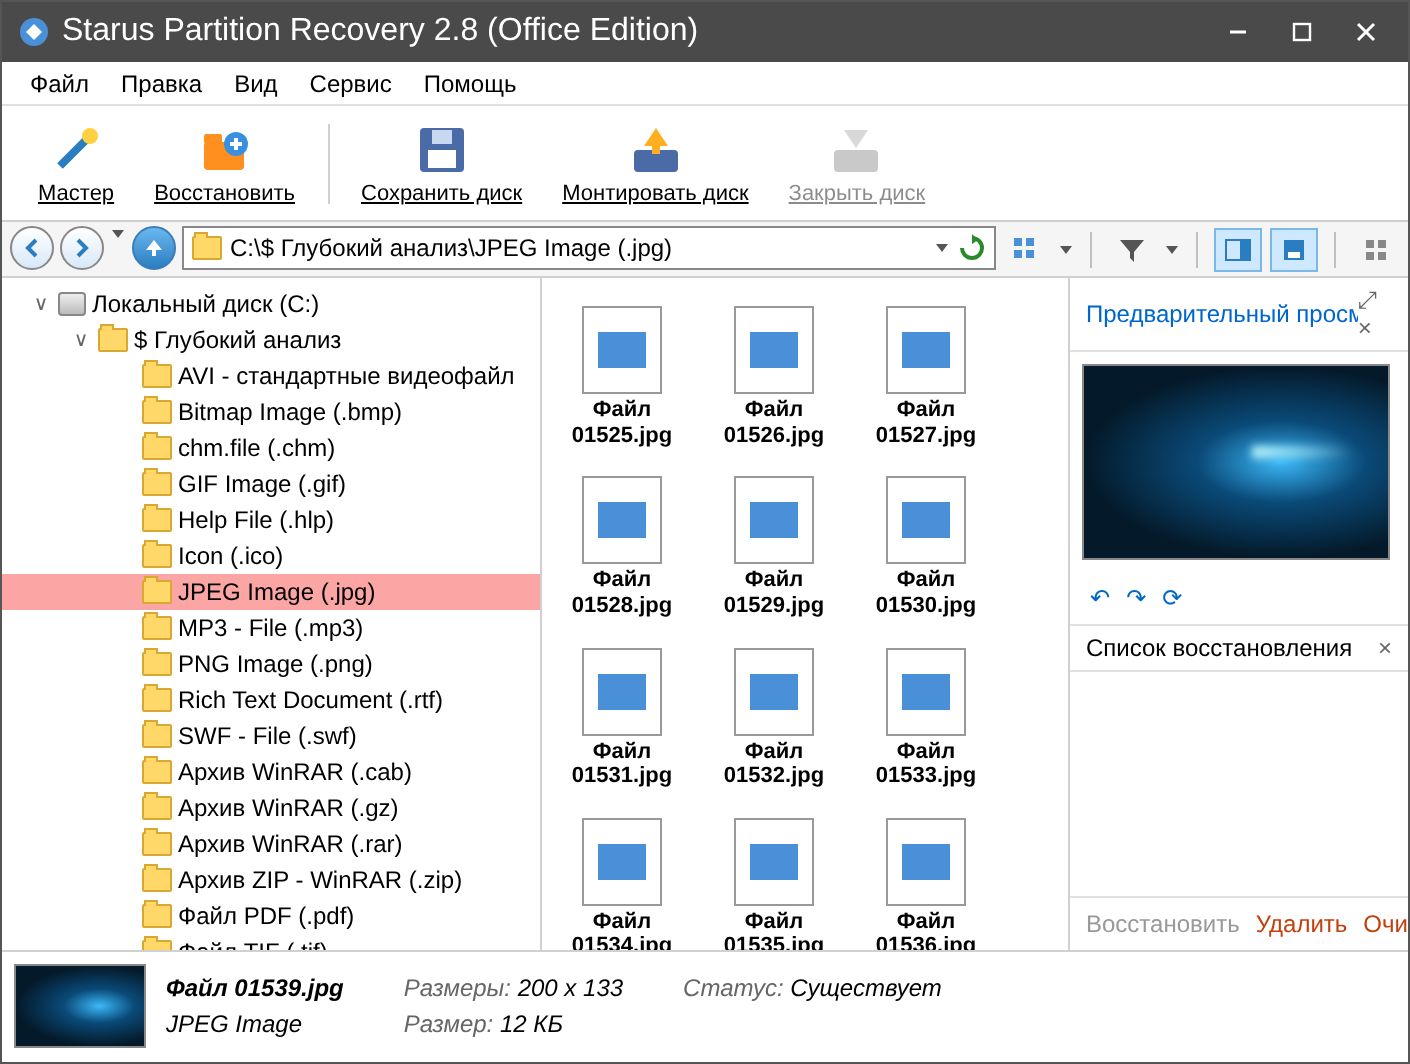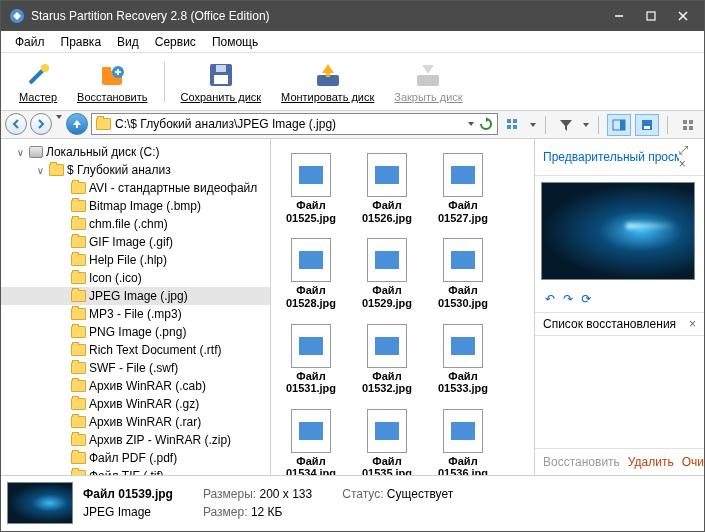--- a/index.html
+++ b/index.html
@@ -1,19 +1,19 @@
 <!DOCTYPE html>
 <html><head>
 <meta charset="utf-8">
 <style>
 * { margin: 0; padding: 0; box-sizing: border-box; font-family: 'Segoe UI', Tahoma, sans-serif; font-size: 12px; }
 body { background: #fff; width: 705px; height: 532px; overflow: hidden; border: 1px solid #555; }
 .titlebar { height: 30px; background: #4a4a4a; color: #fff; display: flex; align-items: center; padding: 0 8px; }
 .titlebar .icon { width: 16px; height: 16px; margin-right: 6px; }
-.titlebar-text { flex: 1; font-size: 12px; }
+.titlebar-text { flex: 1; font-size: 16px; }
 .win-controls { display: flex; gap: 18px; margin-right: 6px; }
 .win-btn { width: 14px; height: 14px; color: #fff; display: flex; align-items: center; justify-content: center; cursor: pointer; }
 
 .menubar { height: 22px; background: #fff; display: flex; align-items: center; padding: 0 6px; border-bottom: 1px solid #e0e0e0; }
 .menu-item { padding: 3px 8px; cursor: pointer; }
 
 .toolbar { height: 58px; background: #fff; display: flex; align-items: center; padding: 2px 10px; gap: 4px; border-bottom: 1px solid #d0d0d0; }
 .tb-btn { display: flex; flex-direction: column; align-items: center; gap: 2px; padding: 2px 8px; cursor: pointer; }
 .tb-btn.disabled { opacity: 0.45; cursor: default; }
 .tb-sep { width: 1px; height: 40px; background: #d0d0d0; margin: 0 4px; }
@@ -28,21 +28,21 @@
 .nav-right { display: flex; gap: 4px; align-items: center; }
 .nav-tool { width: 24px; height: 22px; border: 1px solid transparent; display: flex; align-items: center; justify-content: center; cursor: pointer; }
 .nav-tool.active { background: #cde8ff; border: 1px solid #7ab8e8; }
 .nav-sep { width: 1px; height: 18px; background: #c0c0c0; margin: 0 4px; }
 
 .main { display: flex; height: 336px; }
 .tree { width: 270px; border-right: 1px solid #d0d0d0; overflow-y: auto; padding: 4px 0; }
 .tree-row { display: flex; align-items: center; height: 18px; padding-left: 14px; gap: 3px; cursor: pointer; white-space: nowrap; }
 .tree-row.depth1 { padding-left: 34px; }
 .tree-row.depth2 { padding-left: 56px; }
-.tree-row.selected { background: #e5e5e5; }
+.tree-row.selected { background: #fca5a5; }
 .tree-toggle { width: 11px; text-align: center; color: #666; font-size: 10px; }
 .folder { width: 15px; height: 12px; background: #ffd869; border: 1px solid #d8a830; border-radius: 1px; position: relative; }
 .folder::before { content: ''; position: absolute; top: -3px; left: 0; width: 5px; height: 2px; background: #ffd869; border: 1px solid #d8a830; border-bottom: none; }
 .drive { width: 14px; height: 12px; background: linear-gradient(#eee,#bbb); border: 1px solid #888; border-radius: 2px; }
 
 .files { flex: 1; overflow-y: auto; padding: 10px 6px; display: flex; flex-wrap: wrap; align-content: flex-start; gap: 6px 8px; font-weight: bold; }
 .file-item { width: 68px; display: flex; flex-direction: column; align-items: center; text-align: center; padding: 3px; cursor: pointer; border: 1px solid transparent; }
 .file-icon { width: 40px; height: 44px; border: 1px solid #999; background: #fff; display: flex; align-items: center; justify-content: center; margin-bottom: 2px; position: relative; }
 .file-icon::after { content: ''; width: 24px; height: 18px; background: #4a90d9; position: relative; }
 .file-icon .sun { position: absolute; top: 14px; left: 10px; width: 6px; height: 6px; background: #fff; border-radius: 50%; }
@@ -57,21 +57,21 @@
 .rotate-bar { display: flex; gap: 8px; padding: 6px 10px; color: #0066cc; font-size: 16px; }
 .rotate-bar span { cursor: pointer; }
 .side-list-header { display: flex; justify-content: space-between; padding: 4px 8px; border-top: 1px solid #e0e0e0; border-bottom: 1px solid #e0e0e0; }
 .side-list { flex: 1; }
 .side-actions { display: flex; gap: 8px; padding: 6px 8px; border-top: 1px solid #e0e0e0; font-size: 11px; }
 .side-actions span:first-child { color: #999; }
 .side-actions span:not(:first-child) { color: #c2410c; cursor: pointer; }
 
 .status { height: 54px; border-top: 1px solid #d0d0d0; display: flex; padding: 6px; gap: 10px; align-items: center; }
 .status-thumb { width: 66px; height: 42px; background: radial-gradient(ellipse at 65% 50%, #3bb8f8 0%, #0a4a78 30%, #041a2a 70%); border: 1px solid #888; }
-.status-info { display: grid; grid-template-columns: auto auto auto; gap: 4px 30px; font-size: 12px; }
+.status-info { display: grid; grid-template-columns: auto auto auto; gap: 4px 30px; font-size: 12px; font-style: italic; }
 .status-label { color: #666; margin-top: 40px; }
 
 svg { display: block; }
 </style>
 </head>
 <body>
 
 <div class="titlebar">
   <svg class="icon" viewBox="0 0 16 16">
       <circle cx="8" cy="8" r="7" fill="#4a90d9"></circle>

